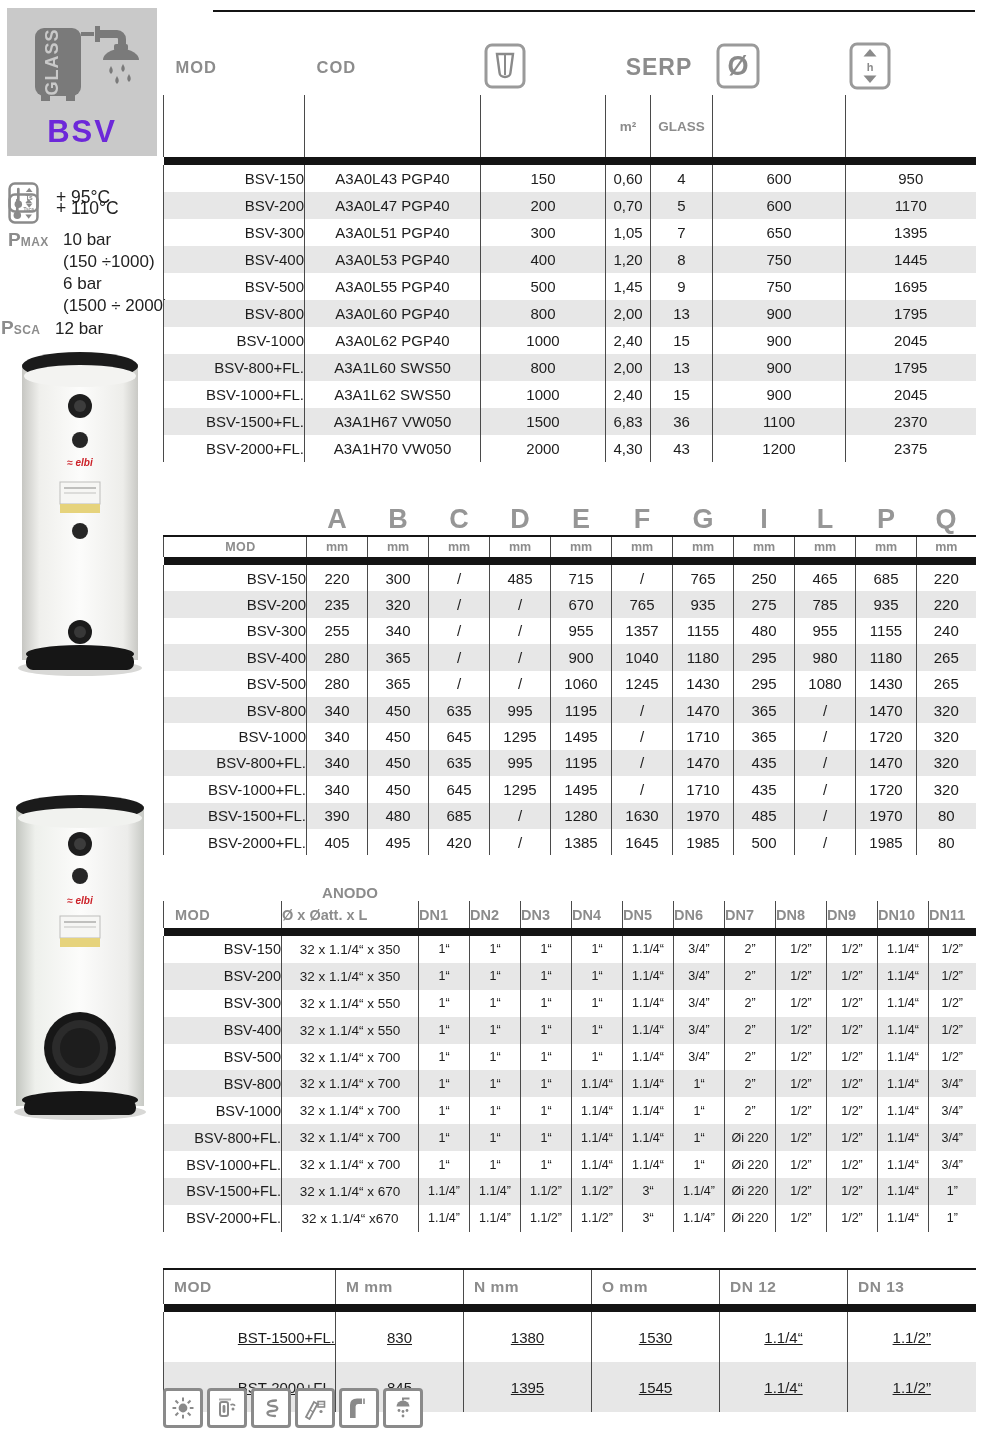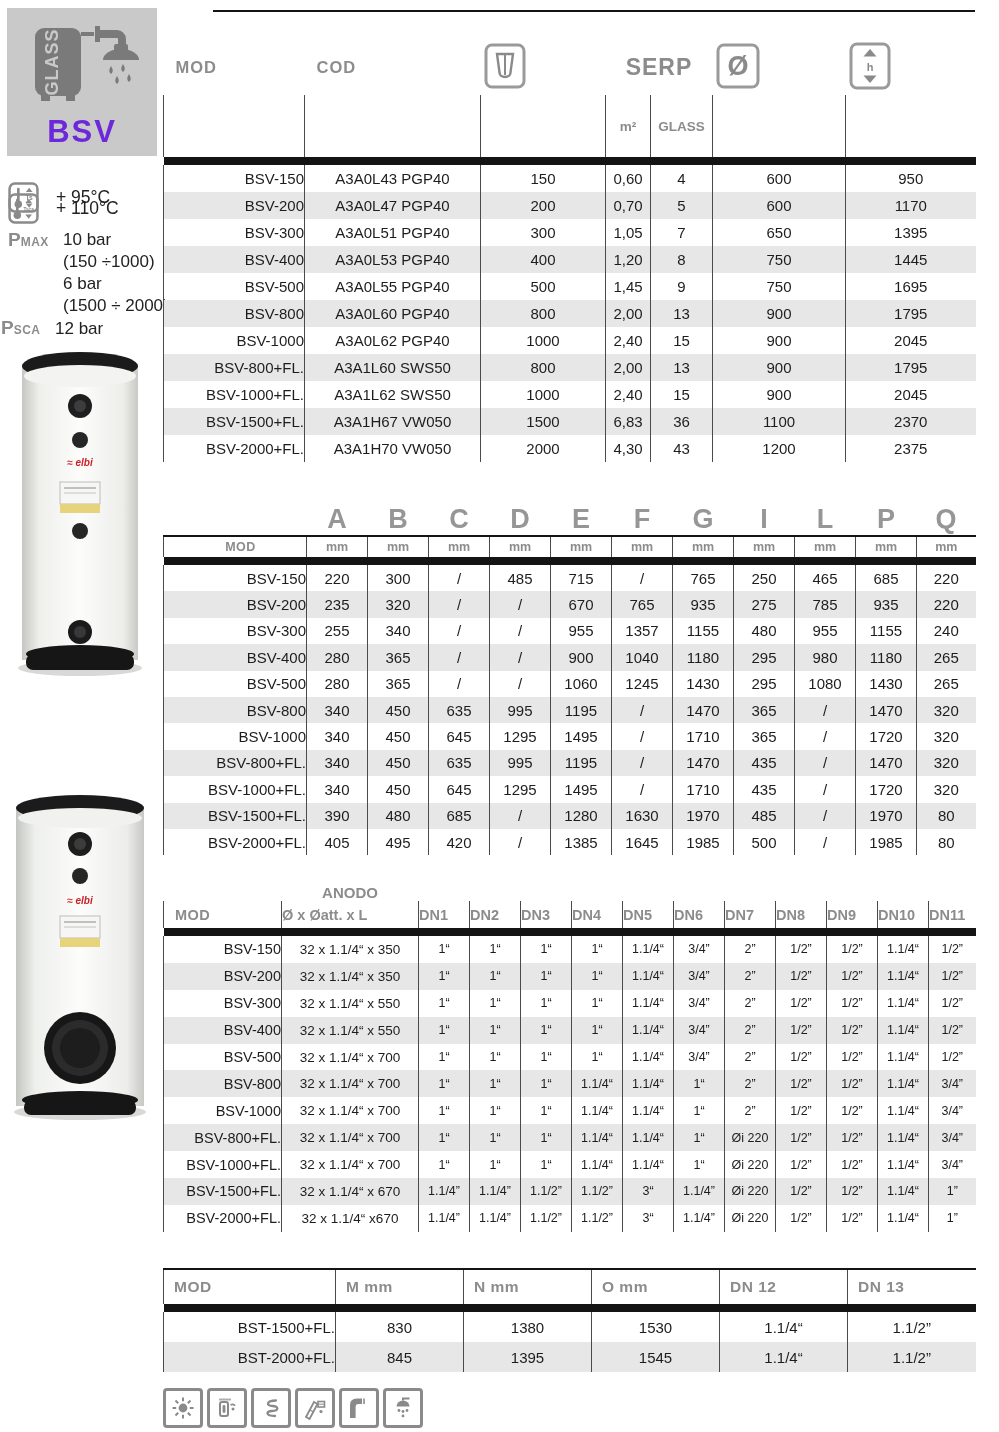--- a/index.html
+++ b/index.html
@@ -46,21 +46,21 @@
   .t2 tbody td{height:26.4px;}
   
   .t3 .anodo-row th{height:21px;font-size:15px;text-align:center;vertical-align:bottom;}
   .t3 .h-row th{height:27px;font-size:14.5px;text-align:left;vertical-align:middle;}
   .t3 .h-row .modl{text-align:left;padding-left:11px;letter-spacing:.5px;}
   .t3 tbody td{height:26.9px;font-size:12.5px;}
   .t3 tbody td:first-child{font-size:14.5px;}
   .t3 tbody td:nth-child(2){font-size:13.5px;}
   
   .t4 .h4-row th{border-top:2px solid #141414;height:34px;font-size:15.5px;text-align:left;padding-left:10px;vertical-align:middle;letter-spacing:.5px;}
-  .t4 tbody td{height:30px;}
+  .t4 tbody td{height:50px;text-decoration:underline;}
 
   
   .footer-icons{position:absolute;left:163px;top:1388px;display:flex;}
   .fi{width:34px;height:34px;border:3px solid #8a8a8a;border-radius:4px;margin-right:4px;
       display:flex;align-items:center;justify-content:center;background:#fff;}
 </style>
 </head>
 <body>
 
 <div class="page">

